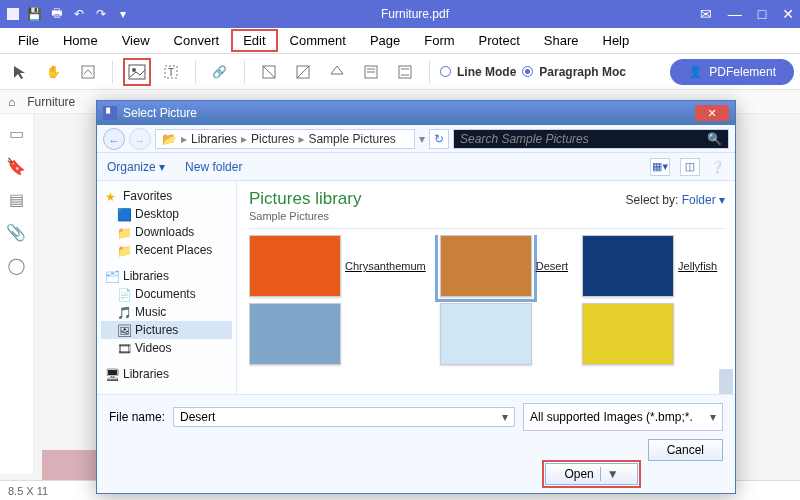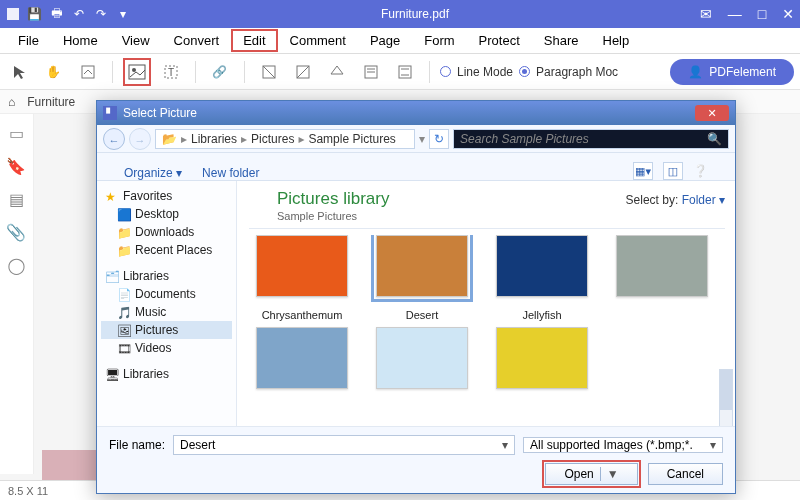--- a/index.html
+++ b/index.html
@@ -16,21 +16,21 @@
 
 .menubar { height: 26px; background: #fff; display: flex; align-items: center; padding: 0 6px; border-bottom: 1px solid #ddd; }
 .menubar .menu-item { padding: 22px 12px; font-size: 13px; cursor: pointer; }
 .menubar .menu-item.highlighted { border: 2px solid #d9534f; padding: 2px 10px; }
 
 
 .toolbar { height: 36px; background: #fff; display: flex; align-items: center; padding: 0 6px; gap: 6px; border-bottom: 1px solid #e3e3e3; }
 .tool-btn { width: 28px; height: 28px; display: flex; align-items: center; justify-content: center; border: 1px solid transparent; }
 .tool-btn.highlighted { border: 2px solid #d9534f; }
 .divider { width: 1px; height: 22px; background: #ddd; margin: 0 4px; }
-.mode-group { display: flex; align-items: center; gap: 6px; font-size: 12px; color: #333; }
+.mode-group { display: flex; align-items: center; gap: 6px; font-size: 12px; color: #333; font-weight: bold; }
 .radio { width: 11px; height: 11px; border: 1px solid #5a6cd6; border-radius: 50%; display: inline-block; position: relative; }
 .radio.checked::after { content: ""; width: 5px; height: 5px; background: #5a6cd6; border-radius: 50%; position: absolute; top: 2px; left: 2px; }
 .pill-btn { margin-left: auto; background: #5a6cd6; color: #fff; padding: 6px 18px; border-radius: 14px; display: flex; align-items: center; gap: 6px; font-size: 12px; }
 
 
 .doc-row { height: 24px; background: #fafafa; display: flex; align-items: center; padding: 0 8px; gap: 12px; font-size: 12px; color: #444; border-bottom: 1px solid #eee; }
 
 
 .left-strip { position: absolute; top: 114px; left: 0; width: 34px; height: 360px; background: #fff; display: flex; flex-direction: column; align-items: center; gap: 14px; padding-top: 10px; border-right: 1px solid #eee; }
 .left-strip span { color: #888; font-size: 16px; }
@@ -49,62 +49,62 @@
 
 .dlg-nav { height: 28px; background: #f4f8ff; display: flex; align-items: center; padding: 0 6px; gap: 4px; border-bottom: 1px solid #d9e3f1; font-size: 12px; }
 .nav-btn { width: 22px; height: 22px; border-radius: 50%; border: 1px solid #a8c0e0; background: #e8f0ff; display: flex; align-items: center; justify-content: center; color: #4b79b8; font-size: 11px; }
 .nav-path { display: flex; align-items: center; gap: 4px; background: #fff; border: 1px solid #c3d4ea; height: 20px; padding: 0 6px; flex: 0 0 auto; min-width: 260px; }
 .nav-path span { color: #333; }
 .nav-path .sep { color: #888; }
 .refresh { width: 20px; height: 20px; border: 1px solid #c3d4ea; background: #fff; display: flex; align-items: center; justify-content: center; color: #3a78d6; font-size: 12px; }
 .search { flex: 1; border: 1px solid #c3d4ea; height: 20px; background: #0f172a; display: flex; align-items: center; padding: 0 6px; color: #888; font-style: italic; }
 .search .mag { margin-left: auto; font-style: normal; color: #3a78d6; }
 
-.dlg-toolbar { height: 28px; background: #f4f8ff; display: flex; align-items: flex-end; padding: 0 27px; gap: 20px; border-bottom: 1px solid #d9e3f1; font-size: 12px; }
+.dlg-toolbar { height: 28px; background: #f4f8ff; display: flex; align-items: center; padding: 0 10px; gap: 20px; border-bottom: 1px solid #d9e3f1; font-size: 12px; }
 .dlg-toolbar .link { color: #2a5db0; }
 .dlg-toolbar .right { margin-left: auto; display: flex; gap: 10px; align-items: center; color: #2a5db0; }
 .smallbtn { width: 20px; height: 18px; border: 1px solid #c3d4ea; background: #fff; display:flex;align-items:center;justify-content:center; font-size:11px; }
 
 .dlg-body { flex: 1; display: flex; overflow: hidden; }
 .tree { width: 140px; border-right: 1px solid #e2e9f3; background: #fcfdff; padding: 6px 4px; overflow: auto; font-size: 12px; }
 .tree-group { margin-bottom: 8px; }
 .tree-header { display: flex; align-items: center; gap: 4px; padding: 2px 4px; color: #222; }
 .tree-item { display: flex; align-items: center; gap: 4px; padding: 2px 4px 2px 16px; color: #222; }
 .tree-item.selected { background: #d6e5f5; }
 .ico { width: 14px; height: 12px; display: inline-block; }
 .star { color: #f4b400; }
 .folder { color: #f0c040; }
 .libico { color: #6fb0e0; }
 
 .content { flex: 1; display: flex; flex-direction: column; padding: 8px 10px 0 12px; overflow: hidden; }
-.content-header { display: flex; align-items: baseline; margin-left: 28px; }
+.content-header { display: flex; align-items: baseline; }
 .lib-title { color: #2d8a3e; font-size: 17px; }
 .arrange { margin-left: auto; font-size: 12px; color: #333; }
 .arrange .link { color: #2a5db0; }
 .lib-sub { font-size: 11px; color: #666; margin-top: 1px; margin-bottom: 6px; }
 .hr { height: 1px; background: #e2e9f3; margin-bottom: 6px; }
 
 .thumbs { flex: 1; overflow: auto; display: grid; grid-template-columns: repeat(4, 1fr); gap: 6px 14px; align-content: start; padding-right: 10px; }
-.thumb { display: flex; flex-direction: column; align-items: center; gap: 12px; }
+.thumb { display: flex; flex-direction: row; align-items: center; gap: 4px; text-decoration: underline; }
 .thumb .pic { width: 92px; height: 62px; border: 1px solid #ccc; box-shadow: 0 1px 2px rgba(0,0,0,.15); }
 .thumb.selected .pic { outline: 3px solid #7fa8dd; outline-offset: 2px; background-color: #d6e5f5; }
 .thumb .cap { font-size: 11px; color: #222; text-align: center; }
 .scroll-stub { position: absolute; right: 2px; top: 188px; width: 14px; height: 150px; background: #eef2f8; border: 1px solid #d0dbea; }
 .scroll-stub .knob { width: 100%; height: 40px; background: #cdd9ea; }
 
 .dlg-footer { border-top: 1px solid #e2e9f3; padding: 8px 12px; display: flex; flex-direction: column; gap: 8px; background: #f4f8ff; }
 .row1 { display: flex; align-items: center; gap: 8px; }
 .row1 label { font-size: 12px; }
 .filein { flex: 1; height: 20px; border: 1px solid #b8c8de; background: #fff; padding: 0 6px; font-size: 12px; display:flex; align-items:center; }
 .filein .dd { margin-left:auto; color:#555; }
-.filter { width: 200px; height: 16px; border: 1px solid #b8c8de; background: #fff; padding: 0 6px; font-size: 12px; display:flex; align-items:center; }
+.filter { width: 200px; height: 28px; border: 1px solid #b8c8de; background: #fff; padding: 0 6px; font-size: 12px; display:flex; align-items:center; }
 .filter .dd { margin-left:auto; color:#555; }
 .row2 { display: flex; justify-content: flex-end; gap: 10px; }
 .btn { height: 22px; padding: 0 18px; border: 1px solid #9cb4d4; background: linear-gradient(#fefefe,#e6eefb); font-size: 12px; display: flex; align-items: center; gap: 6px; }
-.btn.highlighted { outline: 2px solid #d9534f; outline-offset: 1px; }
+.btn.highlighted { outline: 2px solid #d9534f; outline-offset: 1px; margin-top: 24px; }
 .btn .dd { border-left: 1px solid #9cb4d4; padding-left: 6px; color:#555; }
 
 
 svg { display: block; }
 </style>
 </head>
 <body>
 
 <div class="titlebar">
   <div class="left-icons">

